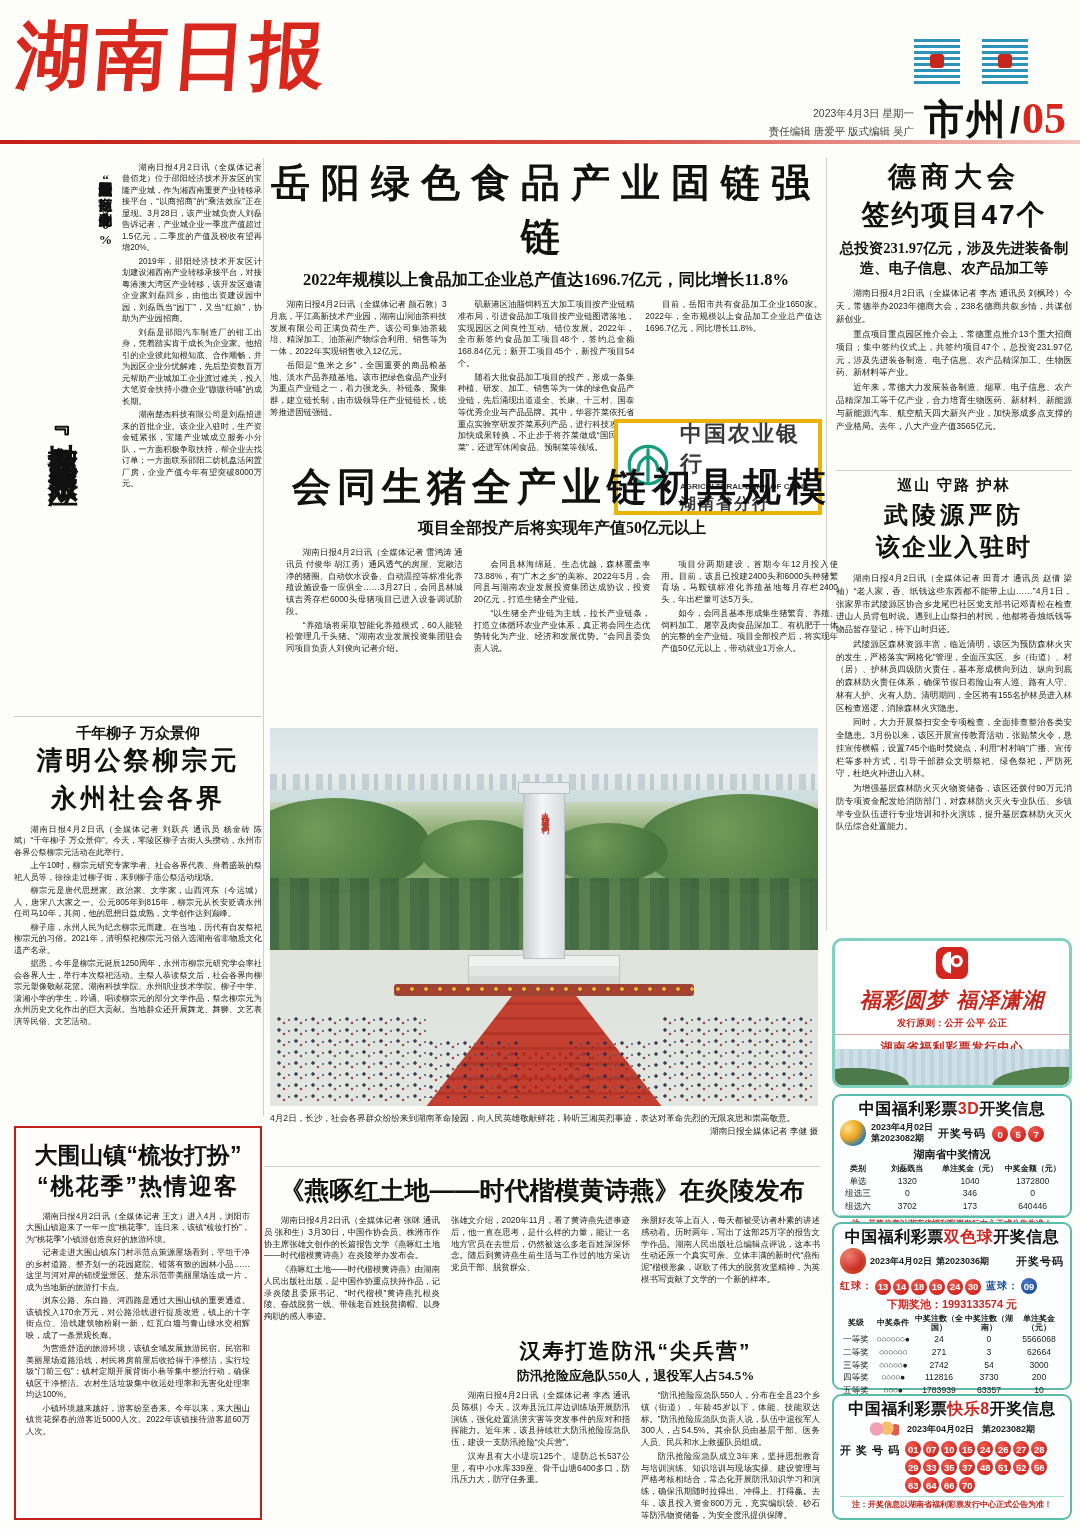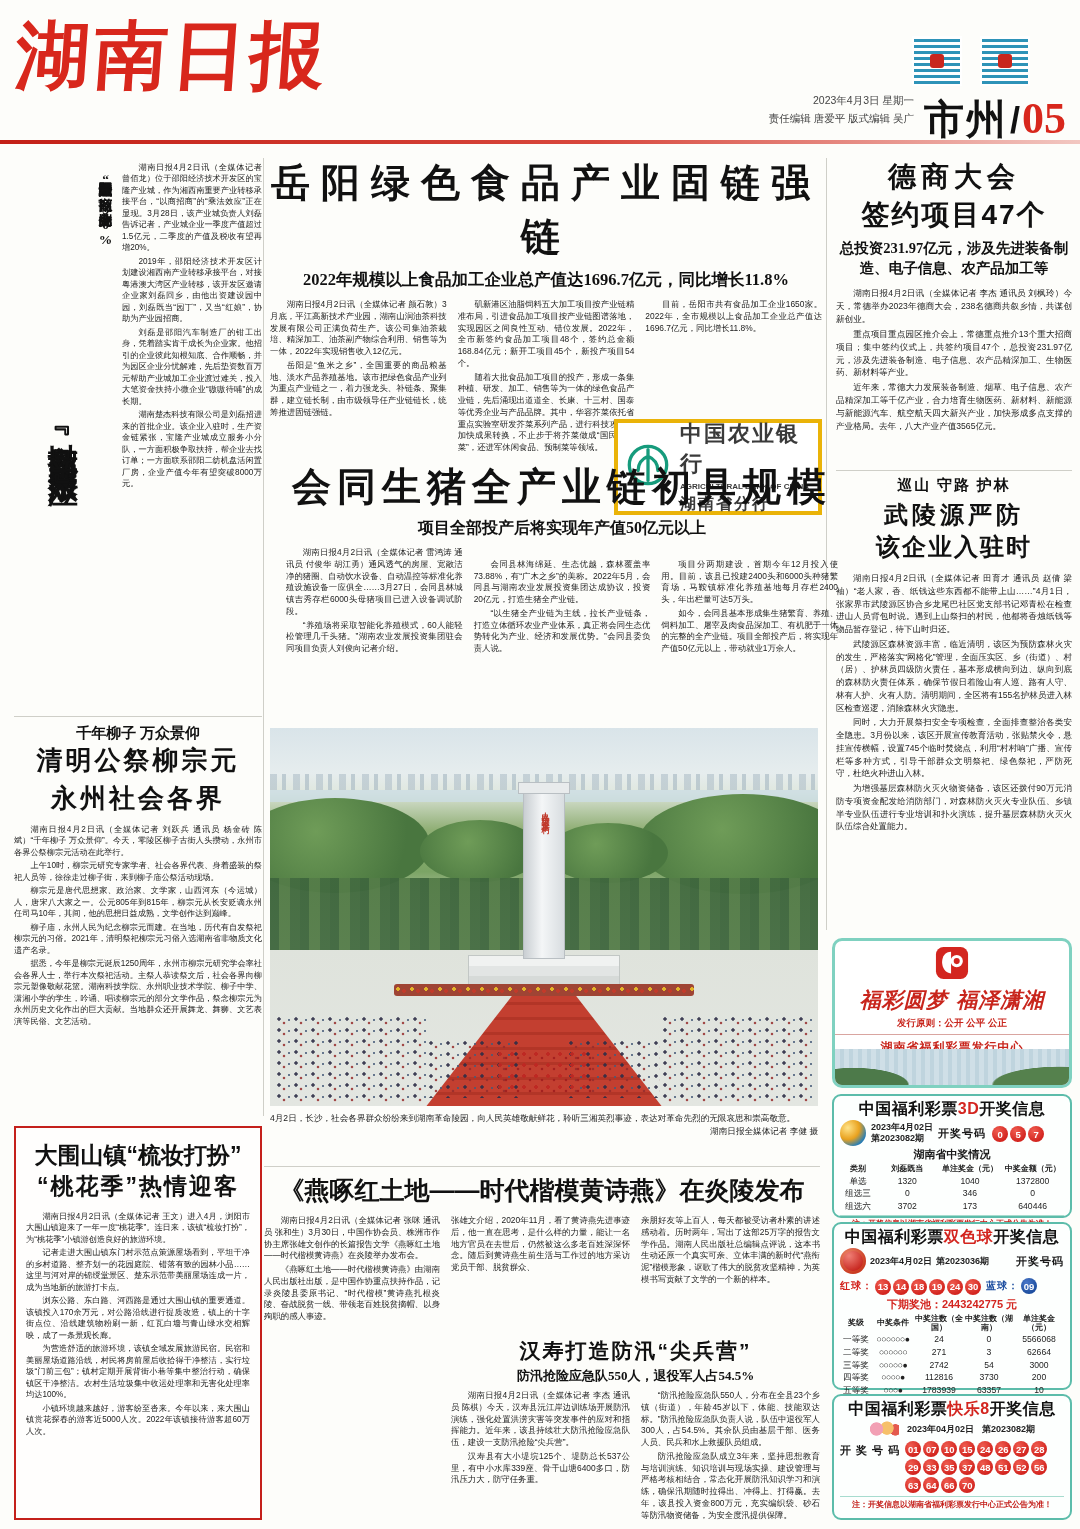--- a/index.html
+++ b/index.html
@@ -6,21 +6,21 @@
   .page{position:relative;width:1080px;height:1529px;background:#fdfdfa;margin:0 auto;overflow:hidden;
         font-family:"Liberation Sans","DejaVu Sans",sans-serif;color:#1a1a1a;}
   
   .masthead{position:absolute;left:16px;top:18px;font-family:"DejaVu Serif","Liberation Serif",serif;
         font-weight:bold;font-size:74px;color:#d8271c;letter-spacing:4px;transform:skewX(-4deg);line-height:1;}
   .qr{position:absolute;top:38px;width:46px;height:46px;background:
         repeating-linear-gradient(0deg,#2e93b8 0 3px,#fff 3px 6px),
         repeating-linear-gradient(90deg,rgba(27,110,160,.9) 0 3px,rgba(255,255,255,.55) 3px 6px);
         outline:2px solid #fff;}
   .qr::after{content:"";position:absolute;left:16px;top:16px;width:14px;height:14px;background:#c8261d;border-radius:3px;}
-  .hdr-right{position:absolute;right:14px;top:92px;display:flex;gap:10px;}
+  .hdr-right{position:absolute;right:14px;top:92px;display:flex;align-items:flex-end;gap:10px;}
   .hdr-dates{text-align:right;font-size:10.5px;color:#444;line-height:1.7;padding-bottom:6px;}
   .sec{display:flex;align-items:baseline;font-weight:bold;}
   .sec .nm{font-size:40px;color:#111;font-family:"Liberation Serif",serif;letter-spacing:2px;}
   .sec .sl{font-size:36px;color:#111;margin:0 2px;}
   .sec .no{font-size:44px;color:#d8271c;font-family:"Liberation Serif",serif;}
   .redrule{position:absolute;left:0;top:140px;width:1080px;height:4px;
         background:linear-gradient(90deg,#c32017,#d8473c 55%,#f2c7c1);}
   
   .art{position:absolute;}
   .bodytext p{margin:0 0 2px 0;text-indent:2em;text-align:justify;font-size:8.4px;line-height:1.4;color:#222;}
@@ -387,21 +387,21 @@
       <span class="ldate">2023年4月02日</span>
       <span class="ldate">第2023036期</span>
       <span class="llab" style="margin-left:auto;">开奖号码</span>
     </div>
     <div class="lrow" style="gap:1px;">
       <span class="llab" style="color:#d3251f;font-size:10px;">红球：</span>
       <span><span class="ball">13</span><span class="ball">14</span><span class="ball">18</span><span class="ball">19</span><span class="ball">24</span><span class="ball">30</span></span>
       <span class="llab" style="color:#1e4fa0;font-size:10px;margin-left:3px;">蓝球：</span>
       <span class="ball blue">09</span>
     </div>
-    <div class="poolline">下期奖池：2443242775 元</div>
+    <div class="poolline">下期奖池：1993133574 元</div>
     <table>
       <tbody>
           <tr>
         <th style="width:32px;">奖级</th>
         <th style="width:42px;">中奖条件</th>
         <th>中奖注数（全国）</th>
         <th>中奖注数（湖南）</th>
         <th>单注奖金（元）</th>
       </tr>
       <tr>

